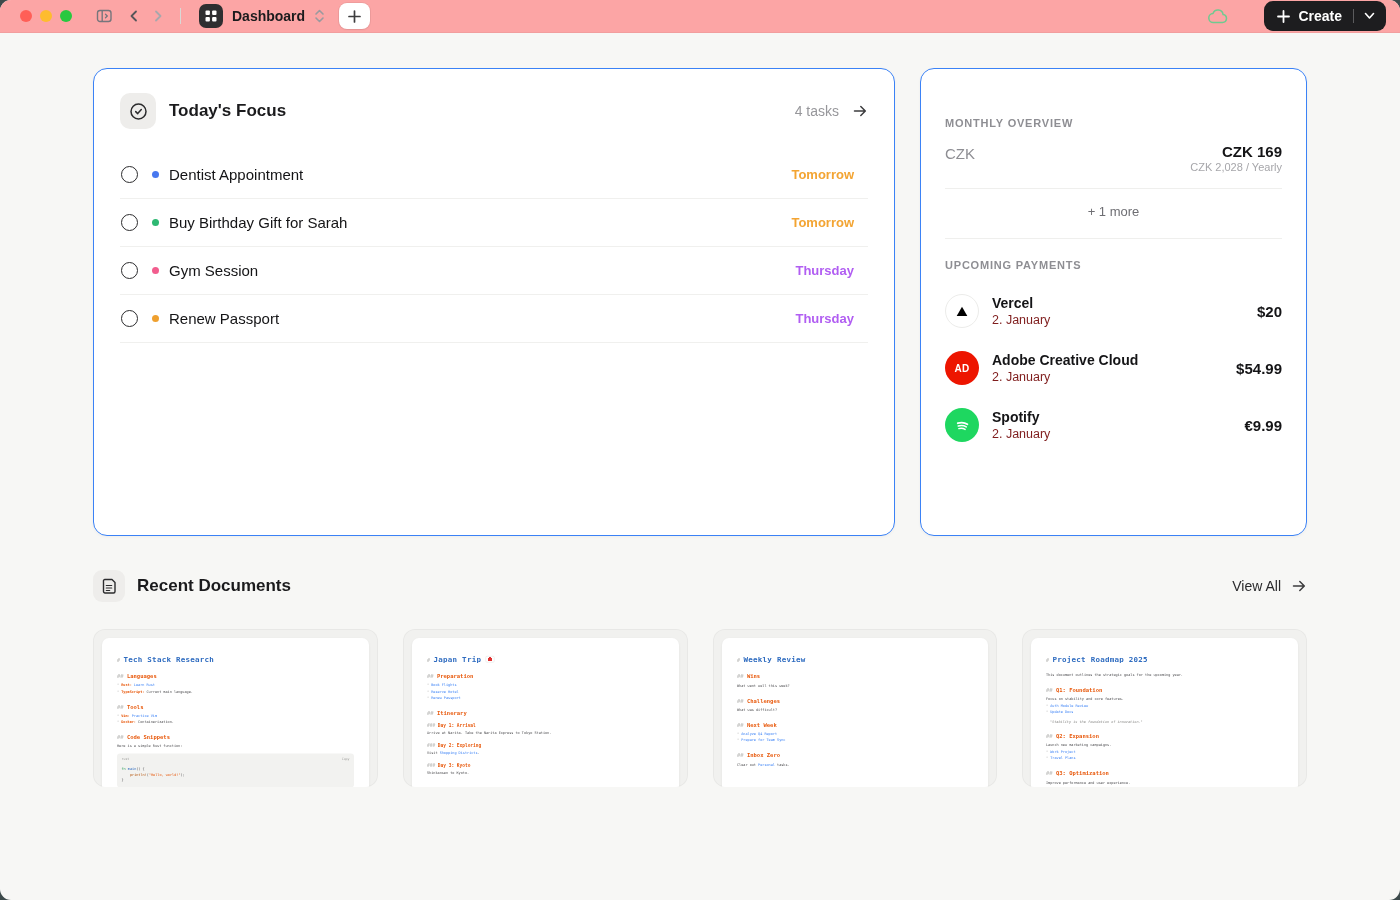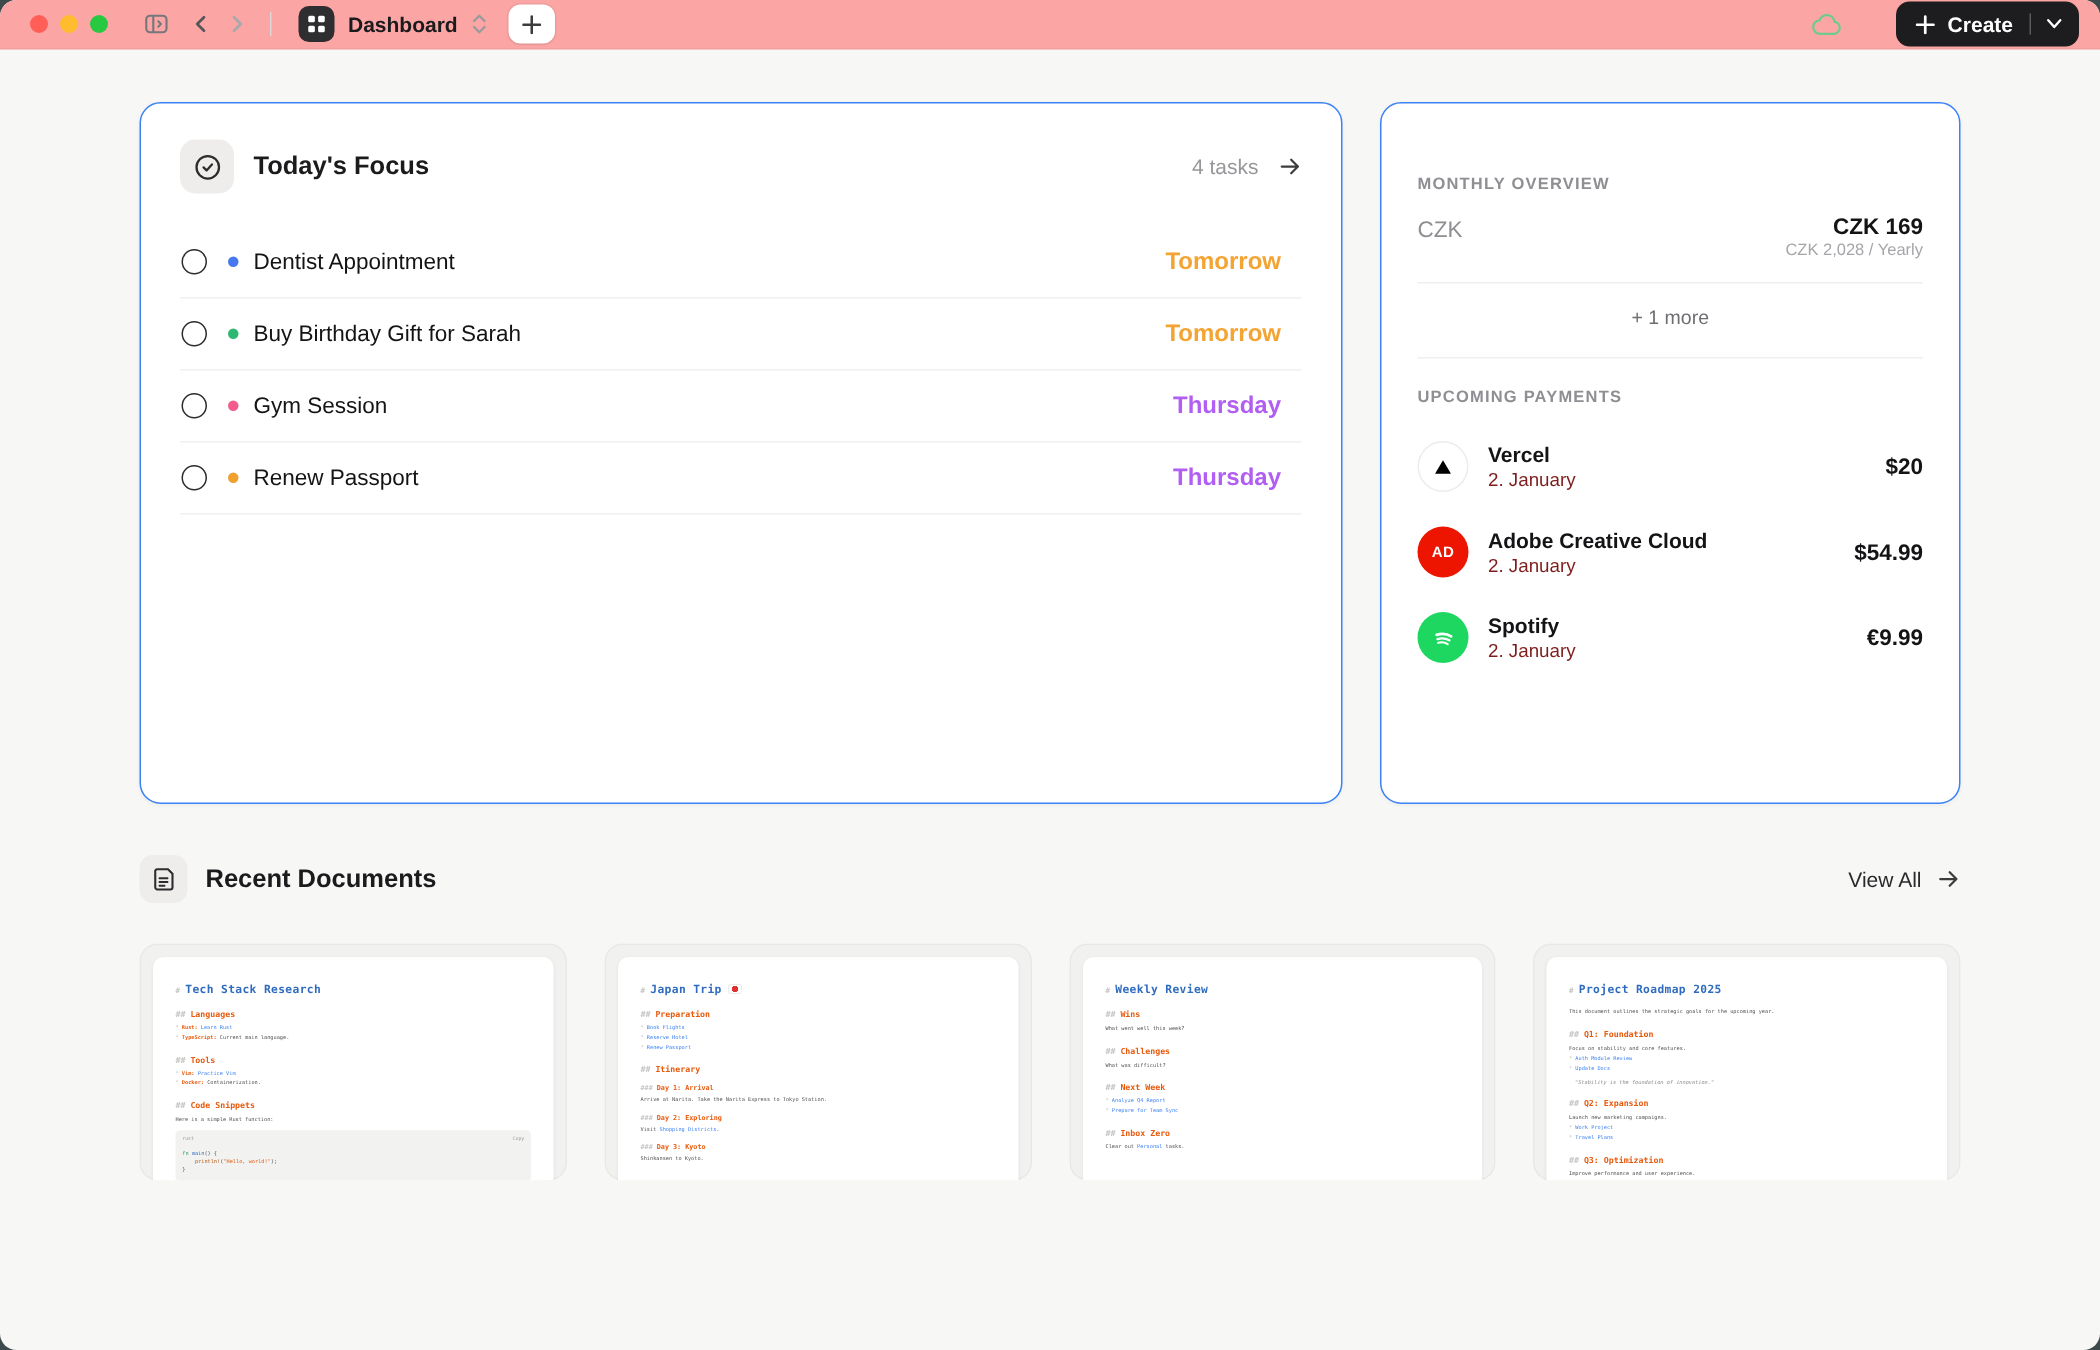--- a/index.html
+++ b/index.html
@@ -67,21 +67,21 @@
   .card-title { font-size:17px; font-weight:700; color:#1b1b1d; margin-left:13px; }
   .head-right { margin-left:auto; display:flex; align-items:center; gap:13px; }
   .count { font-size:14px; color:#97979b; }
 
   
   .tasks { margin-top:22px; }
   .task-row { display:flex; align-items:center; height:48px; border-bottom:1px solid #f0f0ee; padding:0 14px 0 1px; cursor:pointer; }
   .task-check { width:17px; height:17px; border:1.8px solid #2c2c2e; border-radius:50%; flex:0 0 auto; }
   .task-dot { width:7px; height:7px; border-radius:50%; margin-left:14px; flex:0 0 auto; }
   .task-label { font-size:15px; color:#141416; margin-left:10px; }
-  .task-due { margin-left:auto; font-size:16px; font-weight:700; }
+  .task-due { margin-left:auto; font-size:13px; font-weight:700; }
 
   
   .mini-label { margin-top:26px; font-size:11px; font-weight:700; color:#8e8e93; letter-spacing:.8px; }
   .ov-row { display:flex; align-items:flex-start; margin-top:14px; }
   .ov-cur { font-size:15px; color:#8e8e93; padding-top:2px; }
   .ov-right { margin-left:auto; text-align:right; }
   .ov-amount { font-size:15px; font-weight:700; color:#141416; }
   .ov-yearly { font-size:11px; color:#a6a6aa; margin-top:1px; }
   .hr { height:1px; background:#efefed; margin:15px 0; }
   .more { text-align:center; font-size:13px; color:#6e6e73; cursor:pointer; }

